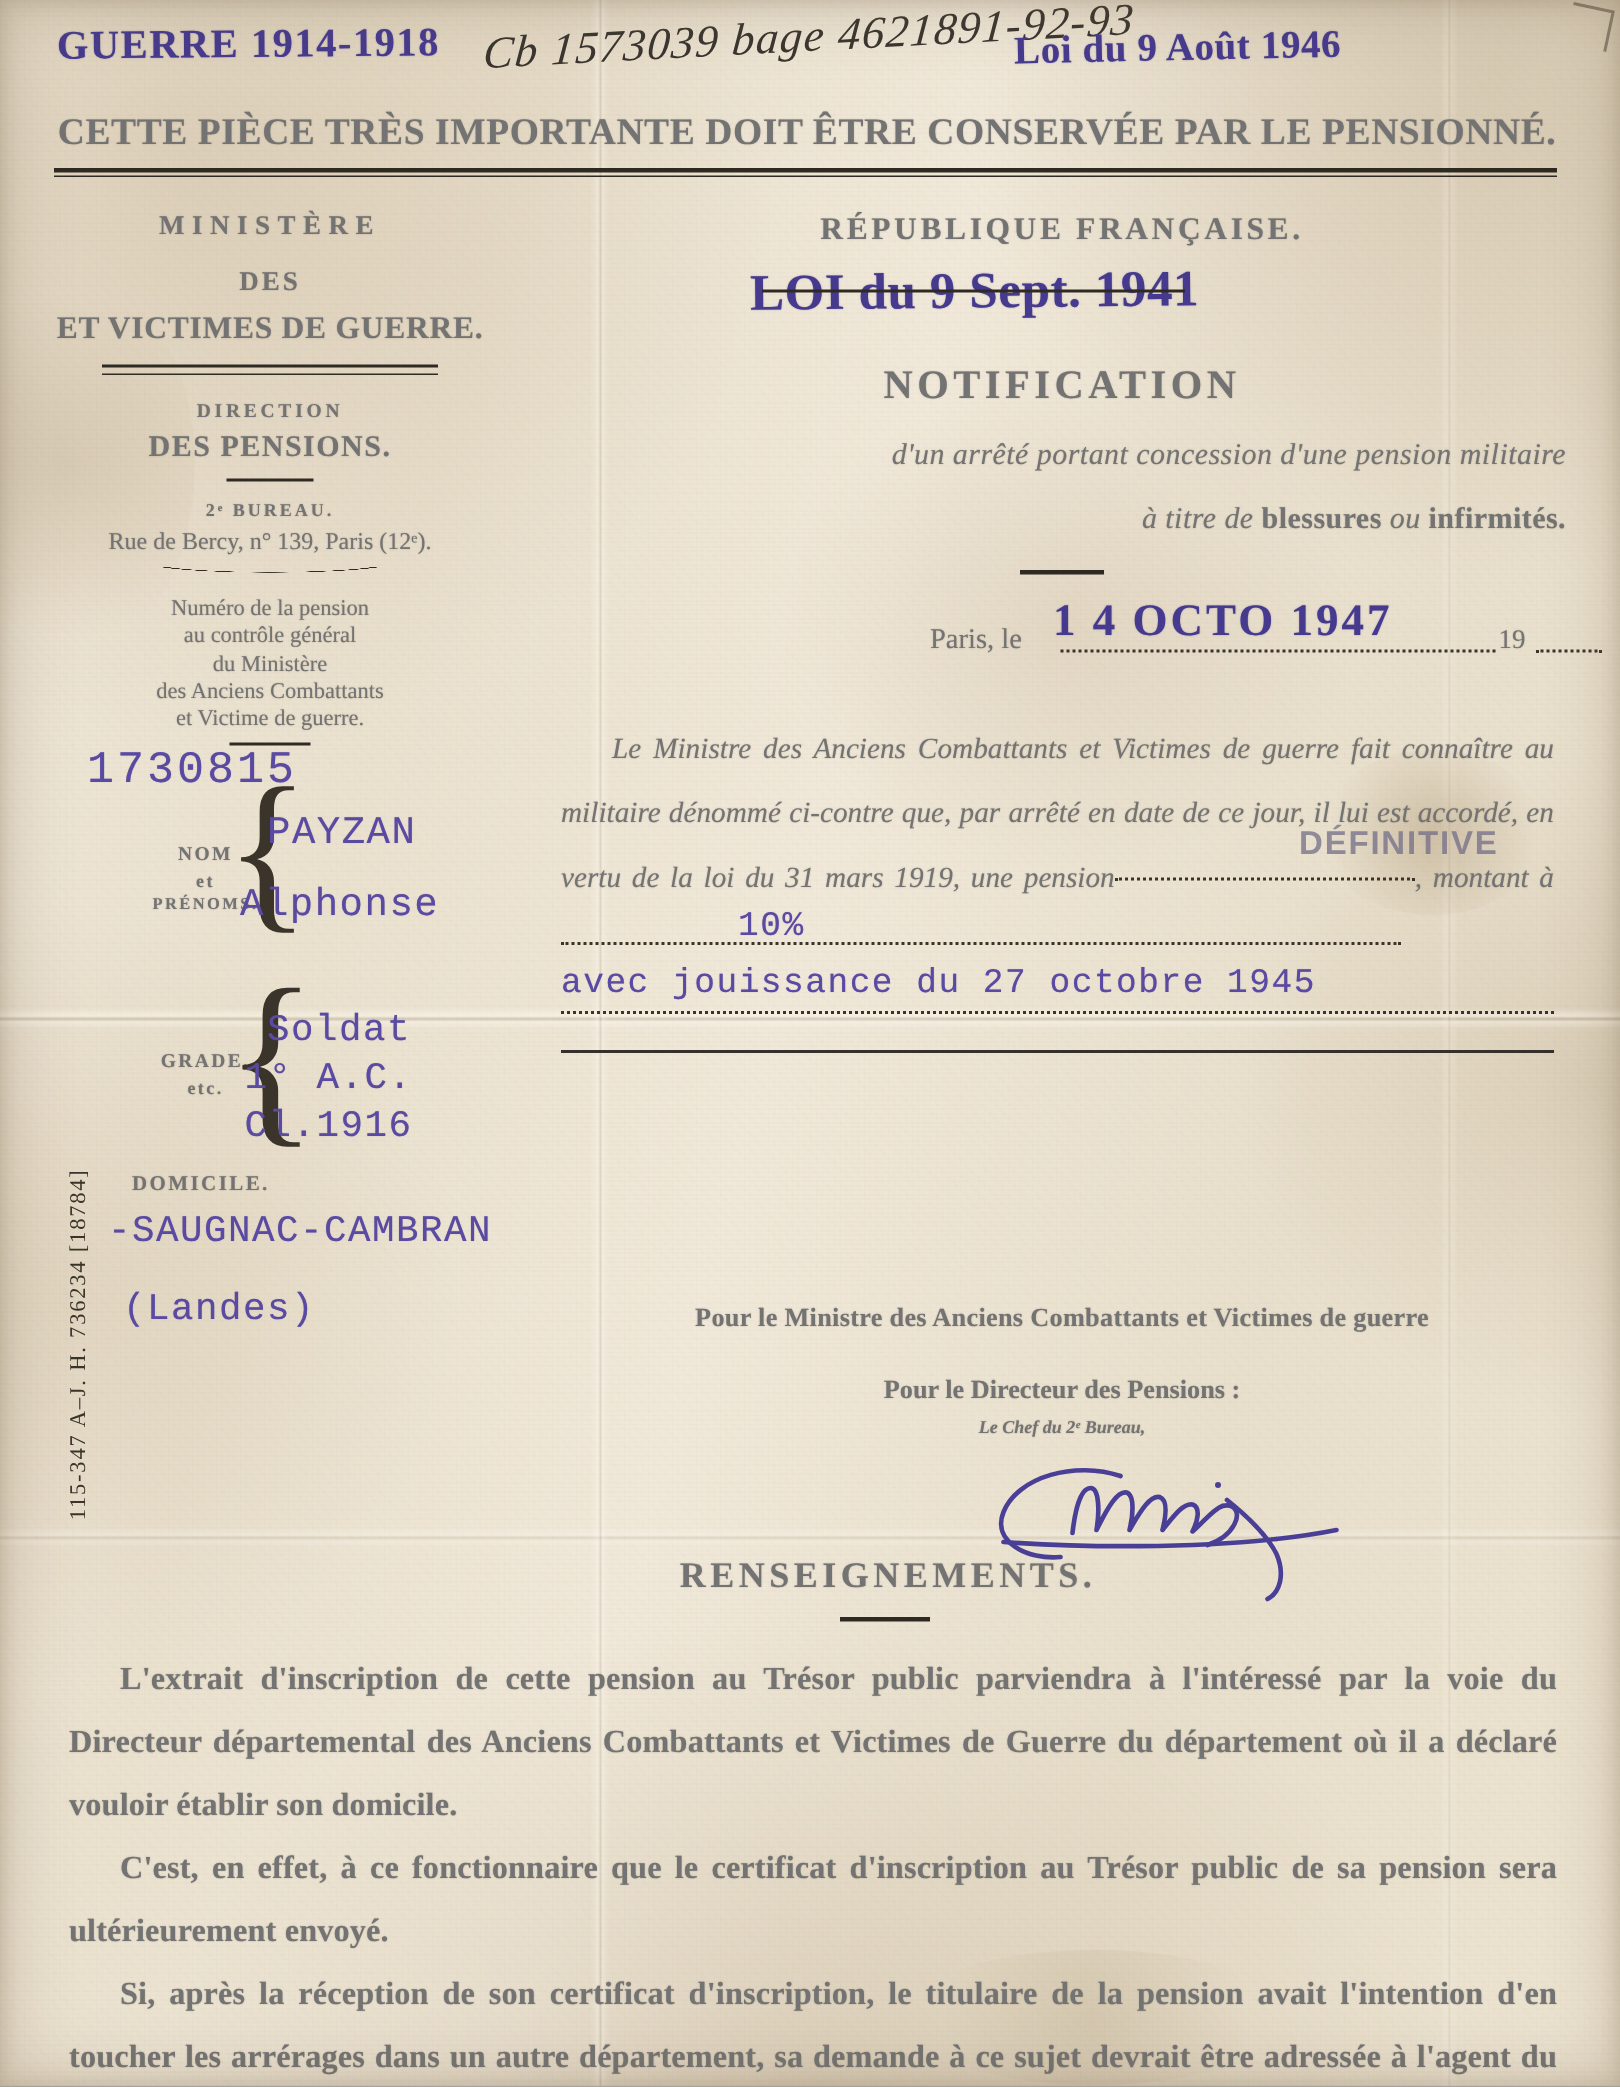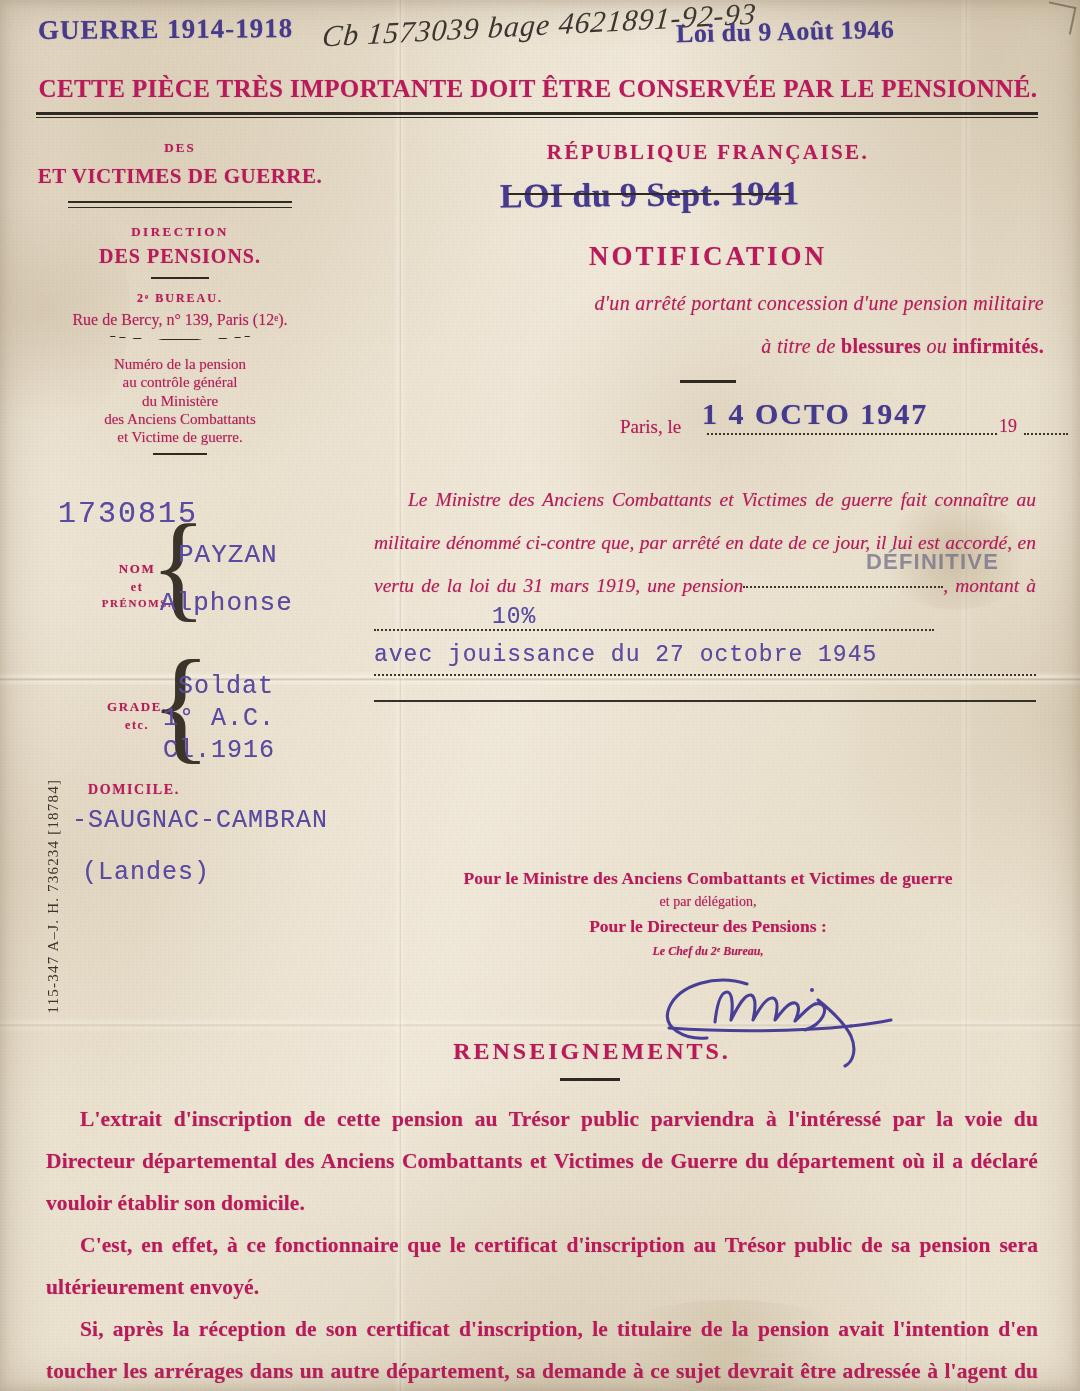--- a/index.html
+++ b/index.html
@@ -62,21 +62,21 @@
   #content { position: absolute; inset: 0; }
   .ctr { text-align: center; }
   .serif-cond {
     font-family: "Liberation Serif", serif;
     font-weight: bold;
     letter-spacing: .5px;
   }
 
   
   .ink {
-    color: #be185d;
+    color: #737373;
     text-shadow: 0 0 1px rgba(60,52,40,.35);
   }
 
   
   .stamp {
     color: #463a8e;
     font-family: "Liberation Serif", serif;
     font-weight: bold;
     text-shadow: 0 0 1px rgba(70,58,142,.55);
   }
@@ -116,21 +116,21 @@
     color: #3a3530;
     letter-spacing: 1px;
     transform: rotate(-3deg) skewX(-8deg);
     white-space: nowrap;
   }
 
   
   #leftcol { position: absolute; left: 30px; top: 140px; width: 300px; }
   .lc-line { text-align: center; }
   .lc-ministere { font-size: 18px; letter-spacing: 5px; font-weight: bold; }
-  .lc-des { font-size: 13px; letter-spacing: 2px; font-weight: bold; margin-top: 0; }
+  .lc-des { font-size: 18px; letter-spacing: 2px; font-weight: bold; margin-top: 16px; }
   .lc-big { font-size: 21px; letter-spacing: .5px; font-weight: bold; margin-top: 8px; }
   .rule-double {
     margin: 12px auto 0; width: 224px; height: 4px;
     border-top: 2px solid #2f2b23; border-bottom: 1px solid #2f2b23;
   }
   .rule-short { margin: 9px auto 0; width: 58px; border-top: 2px solid #2f2b23; }
   .rule-wave { margin: 7px auto 0; width: 220px; height: 6px;
     background: radial-gradient(ellipse 110px 9px at 50% -3px, rgba(0,0,0,0) 70%, #2f2b23 71%, #2f2b23 74%, rgba(0,0,0,0) 75%);
   }
   .lc-direction { font-size: 13px; letter-spacing: 2.5px; font-weight: bold; margin-top: 16px; }
@@ -261,20 +261,21 @@
     <div id="stamp-guerre" class="stamp">GUERRE 1914-1918</div>
 
     <div id="handwriting-top">Cb 1573039 bage 4621891-92-93</div>
 
     <div id="stamp-loi1946" class="stamp">Loi du 9 Août 1946</div>
 
     <div id="banner" class="serif-cond ctr ink">CETTE PIÈCE TRÈS IMPORTANTE DOIT ÊTRE CONSERVÉE PAR LE PENSIONNÉ.</div>
     <div id="hdr-rule"></div>
 
     <div id="leftcol">
+      <div class="lc-line lc-ministere ink">MINISTÈRE</div>
       <div class="lc-line lc-des ink">DES</div>
       <div class="lc-line lc-big ink">ET VICTIMES DE GUERRE.</div>
       <div class="rule-double"></div>
 
       <div class="lc-line lc-direction ink">DIRECTION</div>
       <div class="lc-line lc-pensions ink">DES PENSIONS.</div>
       <div class="rule-short"></div>
 
       <div class="lc-line lc-bureau ink">2ᵉ BUREAU.</div>
       <div class="lc-line lc-adresse ink">Rue de Bercy, n° 139, Paris (12ᵉ).</div>
@@ -345,21 +346,20 @@
     </div>
 
     <div id="stamp-definitive">DÉFINITIVE</div>
     <div id="typed-10" class="typed">10%</div>
     <div id="typed-jouissance" class="typed">avec jouissance du 27 octobre 1945</div>
 
     <div id="rule-sep-top"></div>
 
 
     <div id="sig1" class="sig-line ink">Pour le Ministre des Anciens Combattants et Victimes de guerre</div>
-    <div id="sig2" class="sig-line ink">et par délégation,</div>
     <div id="sig3" class="sig-line ink">Pour le Directeur des Pensions :</div>
     <div id="sig4" class="sig-line ink">Le Chef du 2ᵉ Bureau,</div>
 
     <svg id="signature" viewBox="0 0 260 110">
       <g fill="none" stroke="#4a3f96" stroke-width="3.1" stroke-linecap="round" stroke-linejoin="round">
         <path d="M92 22 C62 12, 24 22, 14 46 C6 66, 30 78, 52 76"></path>
         <path d="M14 66 C70 70, 140 70, 196 64"></path>
         <path d="M60 60 C62 42, 66 30, 72 30 C78 30, 78 46, 76 58 C84 42, 90 32, 96 33 C102 35, 100 50, 98 58
                  C106 44, 112 35, 118 36 C124 38, 122 50, 120 58 C128 48, 134 40, 140 41 C146 43, 143 53, 140 59
                  C148 52, 154 44, 160 42"></path>

